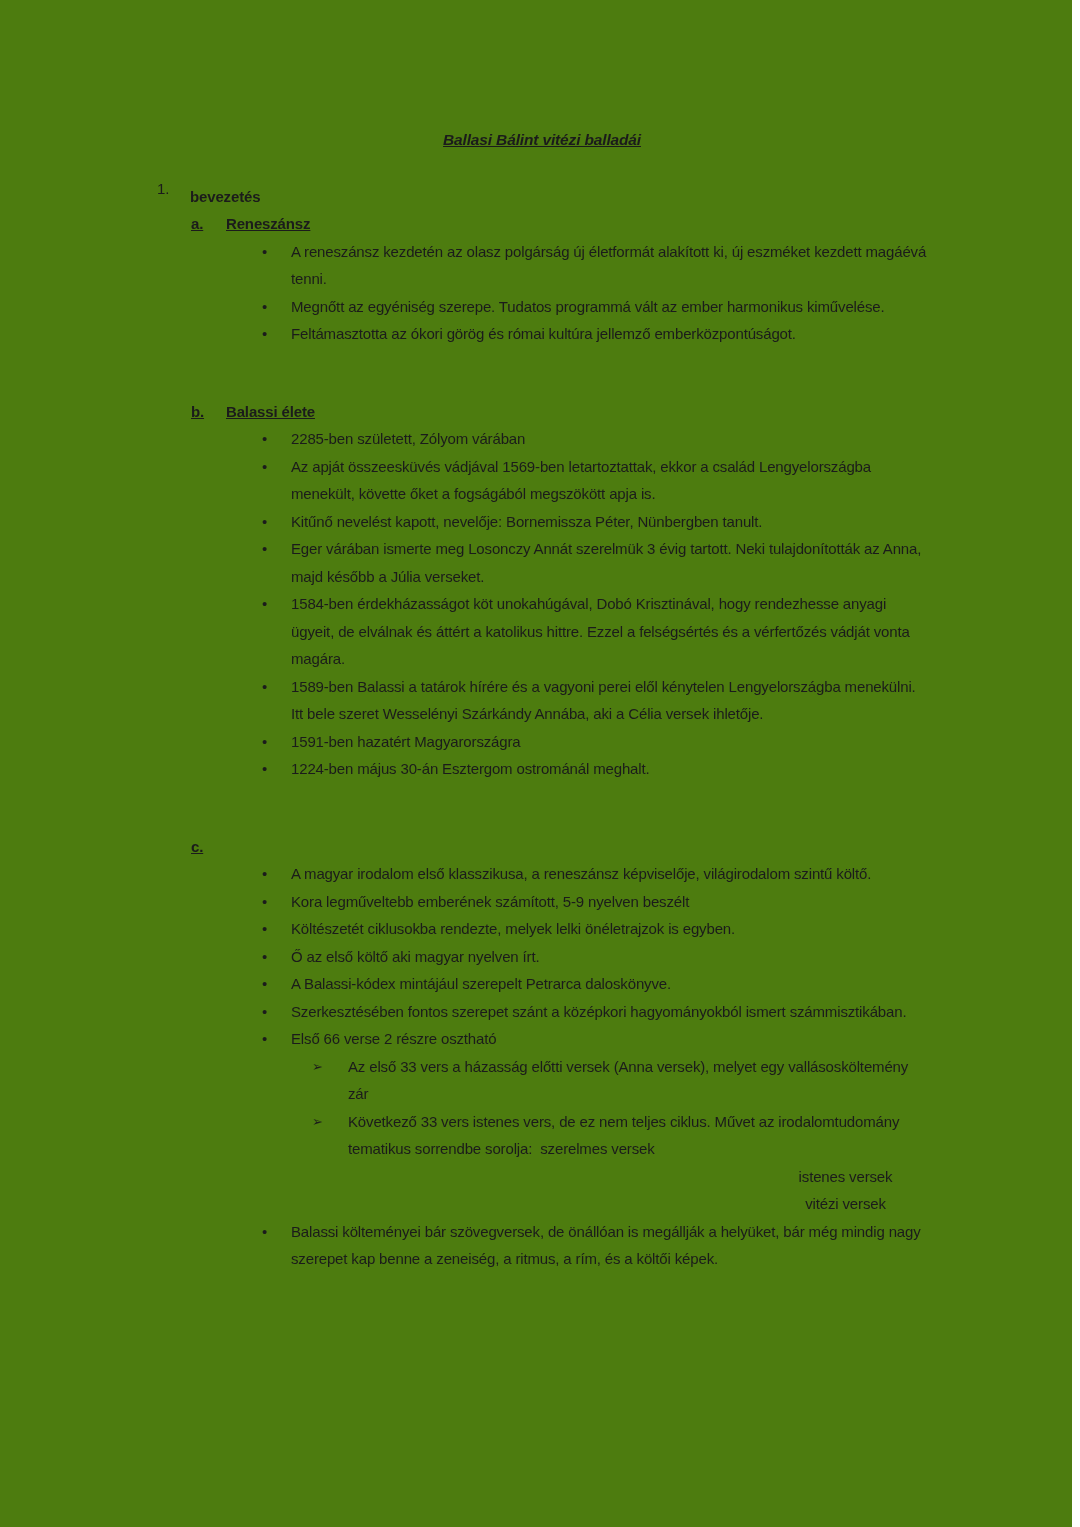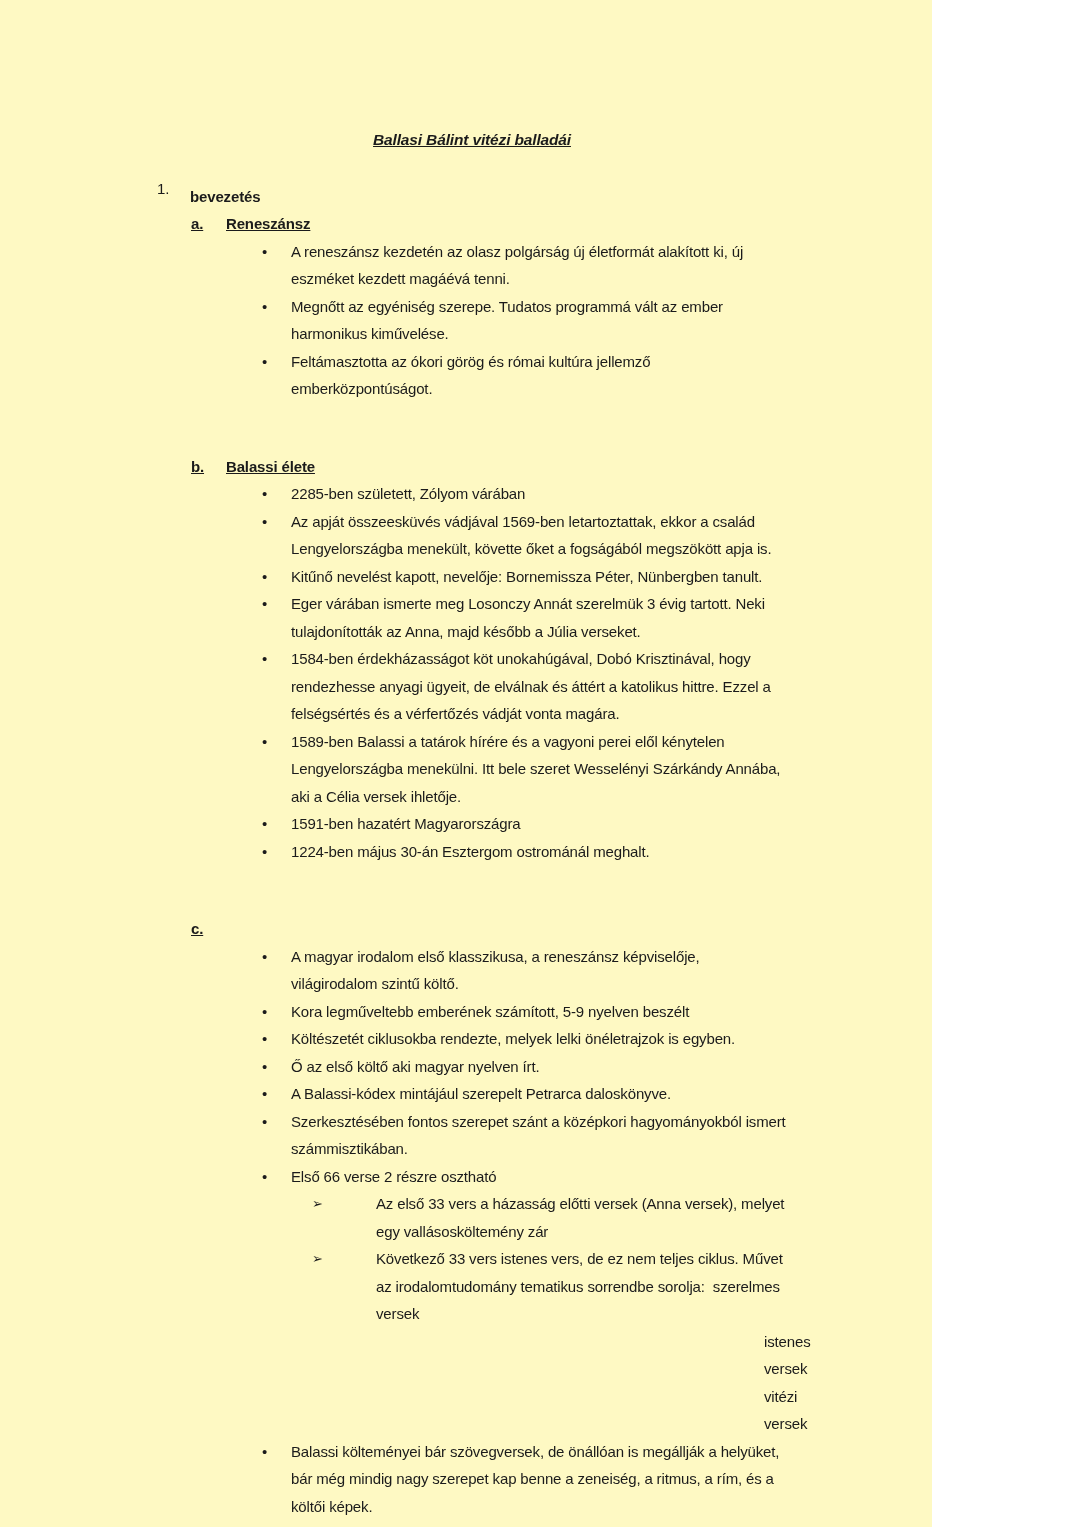--- a/index.html
+++ b/index.html
@@ -2,23 +2,23 @@
 <html><head>
 <meta charset="utf-8">
 <style>
   html, body {
     margin: 0;
     padding: 0;
     background: #ffffff;
   }
   .page {
     position: relative;
-    width: 932px;
+    width: 1072px;
     height: 1527px;
-    background: #fef9c3;
+    background: #4d7c0f;
     overflow: hidden;
     font-family: "Liberation Sans", "DejaVu Sans", sans-serif;
     font-size: 15px;
     line-height: 27.5px;
     letter-spacing: -0.15px;
     color: #1b1b1b;
   }
   .doc {
     padding: 126px 145px 0 157px;
   }
@@ -64,21 +64,20 @@
   .sub-li { margin-left: 155px; }
   .sub-li .g {
     width: 36px;
     flex: none;
     font-family: "DejaVu Sans", sans-serif;
     font-size: 13px;
   }
   .sub-li .t {
     flex: 1;
     white-space: pre-wrap;
-    margin-left: 28px;
   }
   .cat-line { margin-left: 607px; text-align: center; }
 </style>
 </head>
 <body>
 
 <div class="page">
   <div class="doc">
 
     <div class="title">Ballasi Bálint vitézi balladái</div>

